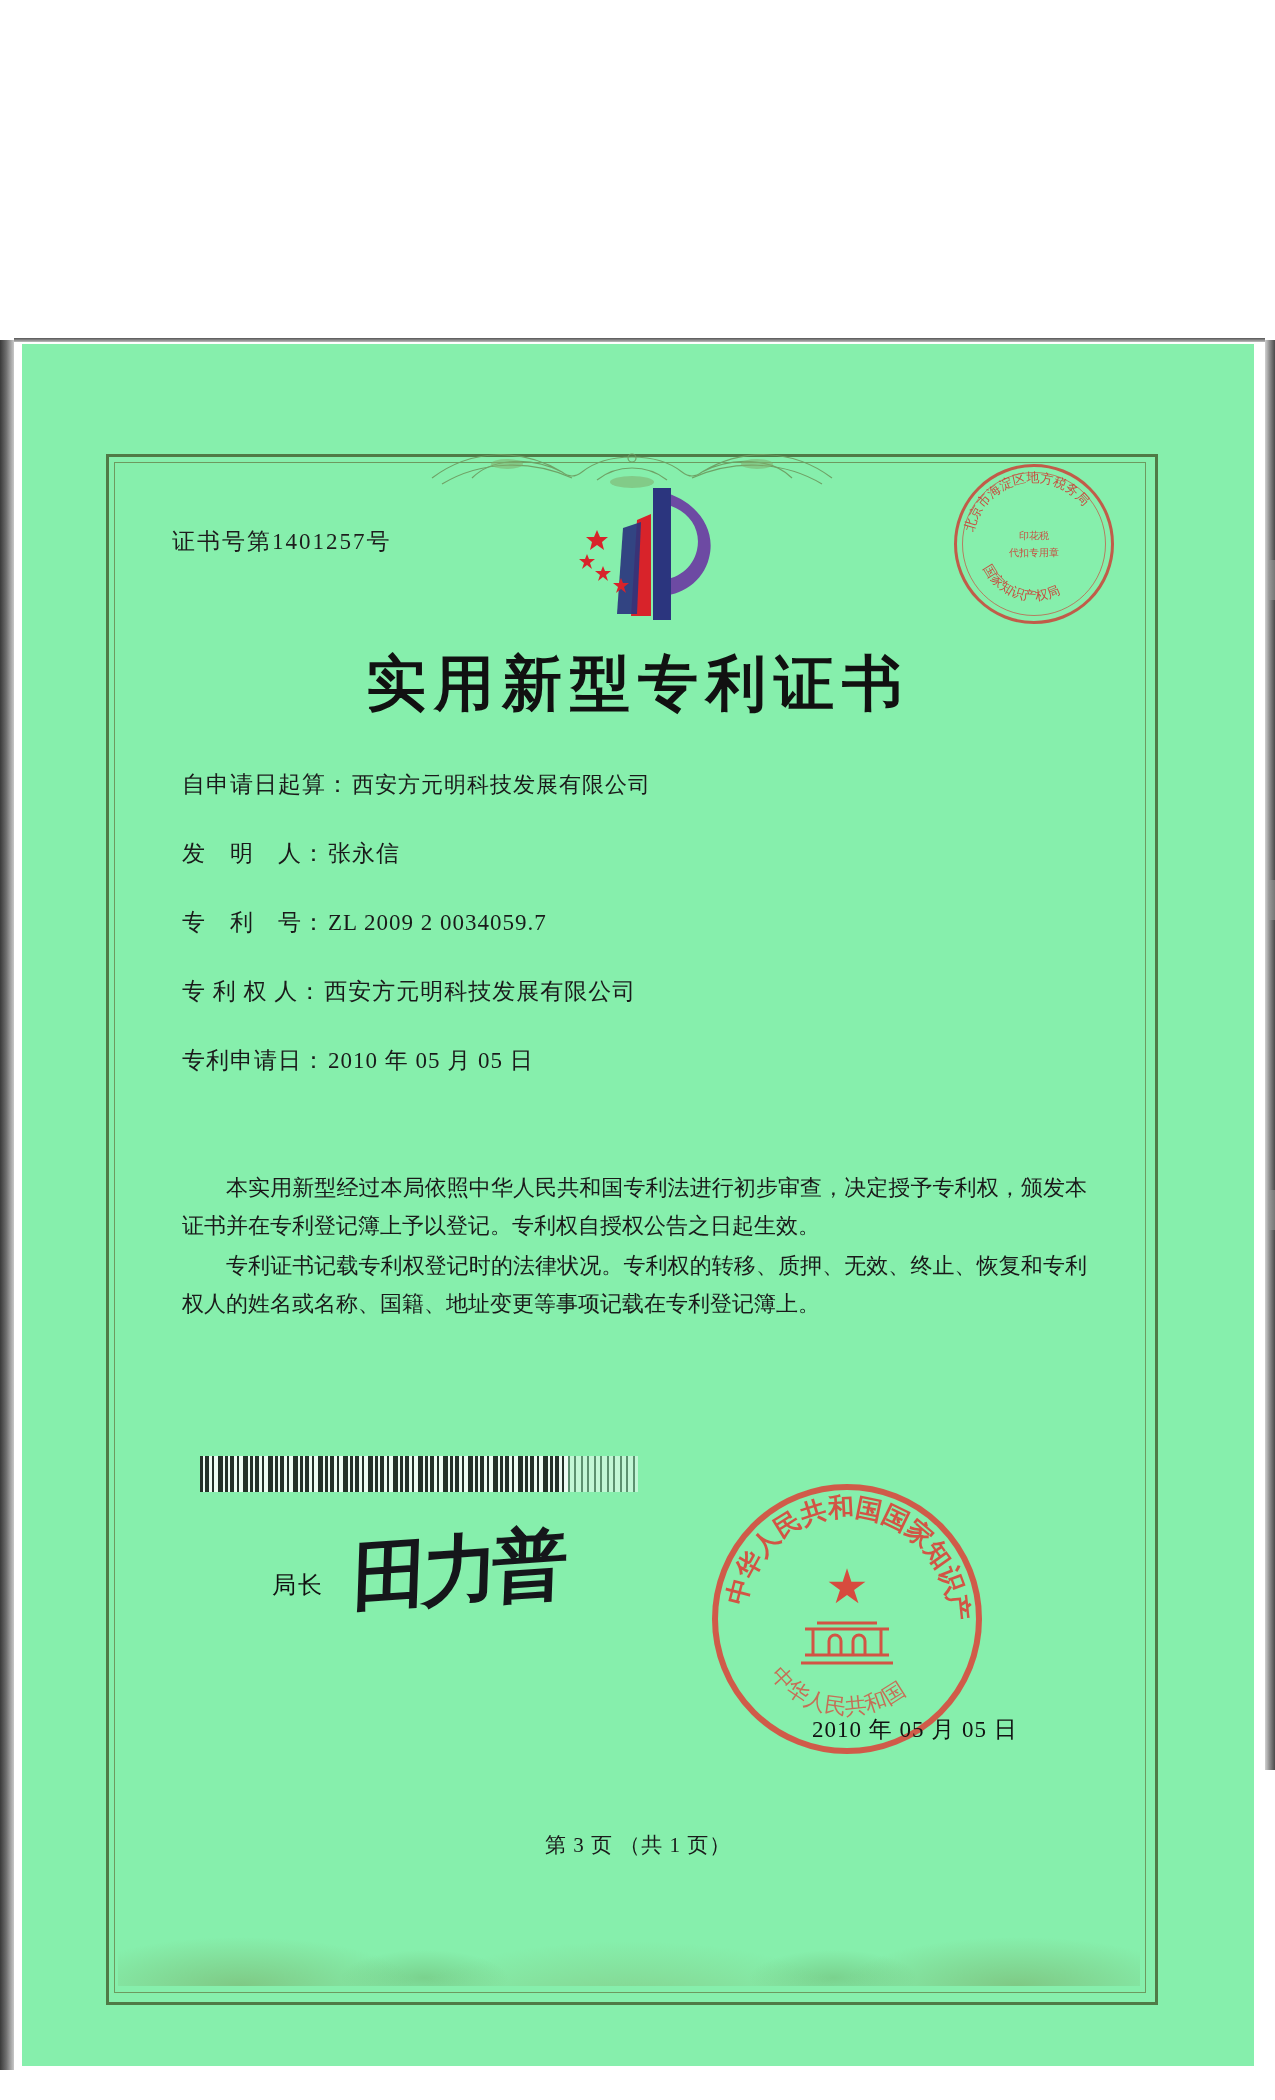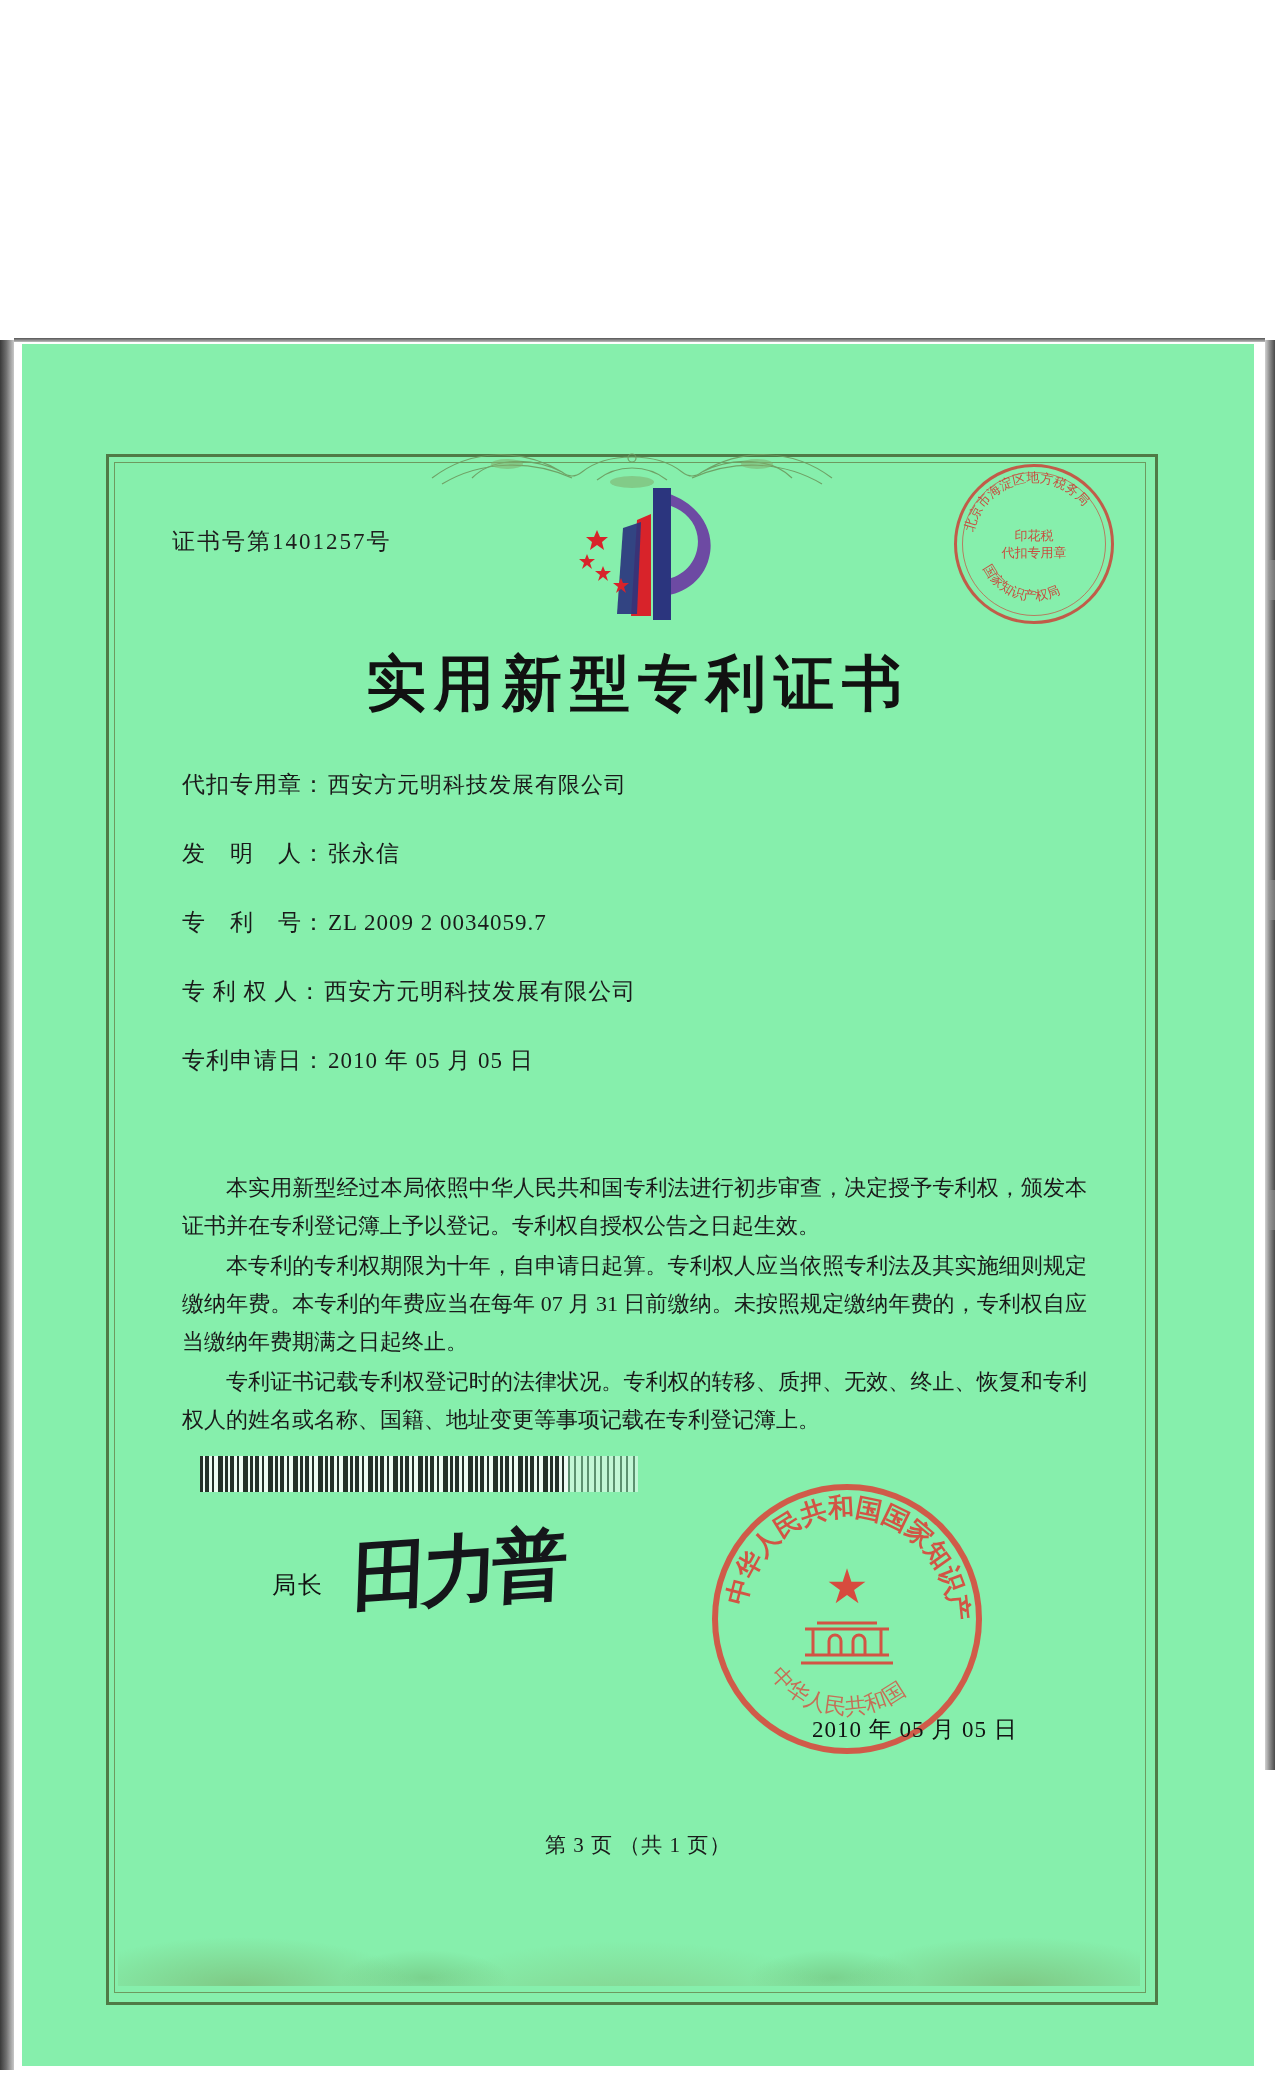--- a/index.html
+++ b/index.html
@@ -124,21 +124,21 @@
   .stamp-top .arc-text {
     position: absolute;
     left: 0; top: 0; width: 100%; height: 100%;
   }
   .stamp-top .center-text {
     position: absolute;
     left: 0; right: 0; top: 50%;
     transform: translateY(-50%);
     text-align: center;
     color: #d2322d;
-    font-size: 13px;
+    font-size: 10px;
     line-height: 17px;
     opacity: 0.85;
   }
 
   
   .doc-title {
     position: absolute;
     left: 0; right: 0; top: 300px;
     text-align: center;
     font-size: 60px;
@@ -362,21 +362,21 @@
       <div class="center-text">
         <div>印花税</div>
         <div>代扣专用章</div>
       </div>
     </div>
 
     <div class="doc-title">实用新型专利证书</div>
 
     <div class="fields">
       <div class="field-row">
-        <span class="field-label">代扣专用章：</span>
+        <span class="field-label">自申请日起算：</span>
         <span class="field-value small">西安方元明科技发展有限公司</span>
       </div>
       <div class="field-row">
         <span class="field-label">发　明　人：</span>
         <span class="field-value">张永信</span>
       </div>
       <div class="field-row">
         <span class="field-label">专　利　号：</span>
         <span class="field-value">ZL 2009 2 0034059.7</span>
       </div>
@@ -385,21 +385,20 @@
         <span class="field-value">西安方元明科技发展有限公司</span>
       </div>
       <div class="field-row">
         <span class="field-label">专利申请日：</span>
         <span class="field-value">2010 年 05 月 05 日</span>
       </div>
     </div>
 
     <div class="body-text">
       <p>本实用新型经过本局依照中华人民共和国专利法进行初步审查，决定授予专利权，颁发本证书并在专利登记簿上予以登记。专利权自授权公告之日起生效。</p>
-      <p>本专利的专利权期限为十年，自申请日起算。专利权人应当依照专利法及其实施细则规定缴纳年费。本专利的年费应当在每年 07 月 31 日前缴纳。未按照规定缴纳年费的，专利权自应当缴纳年费期满之日起终止。</p>
       <p>专利证书记载专利权登记时的法律状况。专利权的转移、质押、无效、终止、恢复和专利权人的姓名或名称、国籍、地址变更等事项记载在专利登记簿上。</p>
     </div>
 
     <div class="barcode"></div>
     <div class="barcode-tail"></div>
 
     <div class="director-label">局长</div>
     <div class="signature">田力普</div>
 
     <div class="seal">

